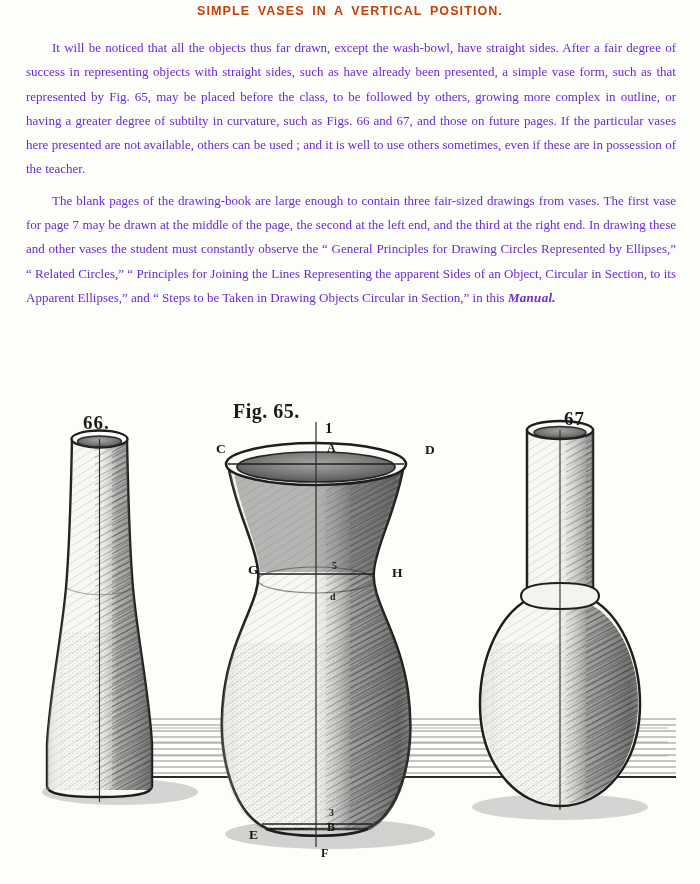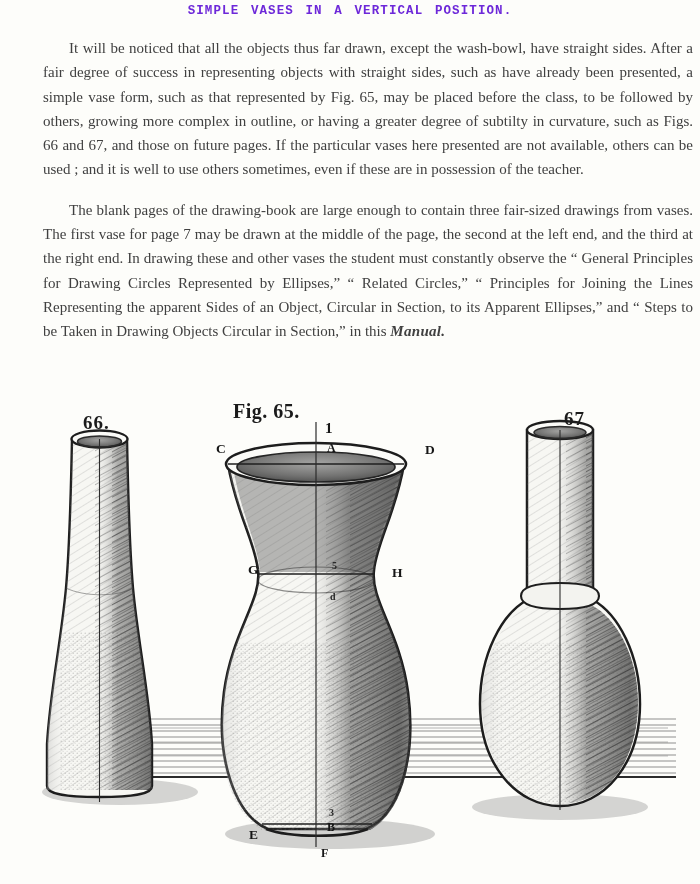--- a/index.html
+++ b/index.html
@@ -22,45 +22,45 @@
     background: #fdfdfa;
   }
 
   
   .running-head {
     position: absolute;
     top: 4px;
     left: 0;
     width: 700px;
     text-align: center;
-    font-family: Liberation Mono, monospace;
+    font-family: Liberation Sans, sans-serif;
     font-weight: bold;
     font-size: 12.5px;
     letter-spacing: 1.1px;
-    color: #6d28d9;
+    color: #c2410c;
     word-spacing: 3px;
   }
 
   
   .body-text {
     position: absolute;
     top: 36px;
-    left: 43px;
+    left: 26px;
     width: 650px;
-    font-size: 15px;
+    font-size: 13px;
     line-height: 24.3px;
     text-align: justify;
     text-justify: inter-word;
-    color: #404040;
+    color: #6d28d9;
   }
   .para {
     margin: 0 0 0 0;
     text-indent: 26px;
   }
-  .para + .para { margin-top: 16px; }
+  .para + .para { margin-top: 7px; }
   .ital-bold { font-style: italic; font-weight: bold; letter-spacing: .3px; }
 
   
   .figure {
     position: absolute;
     left: 0;
     top: 392px;
     width: 700px;
     height: 492px;
   }

